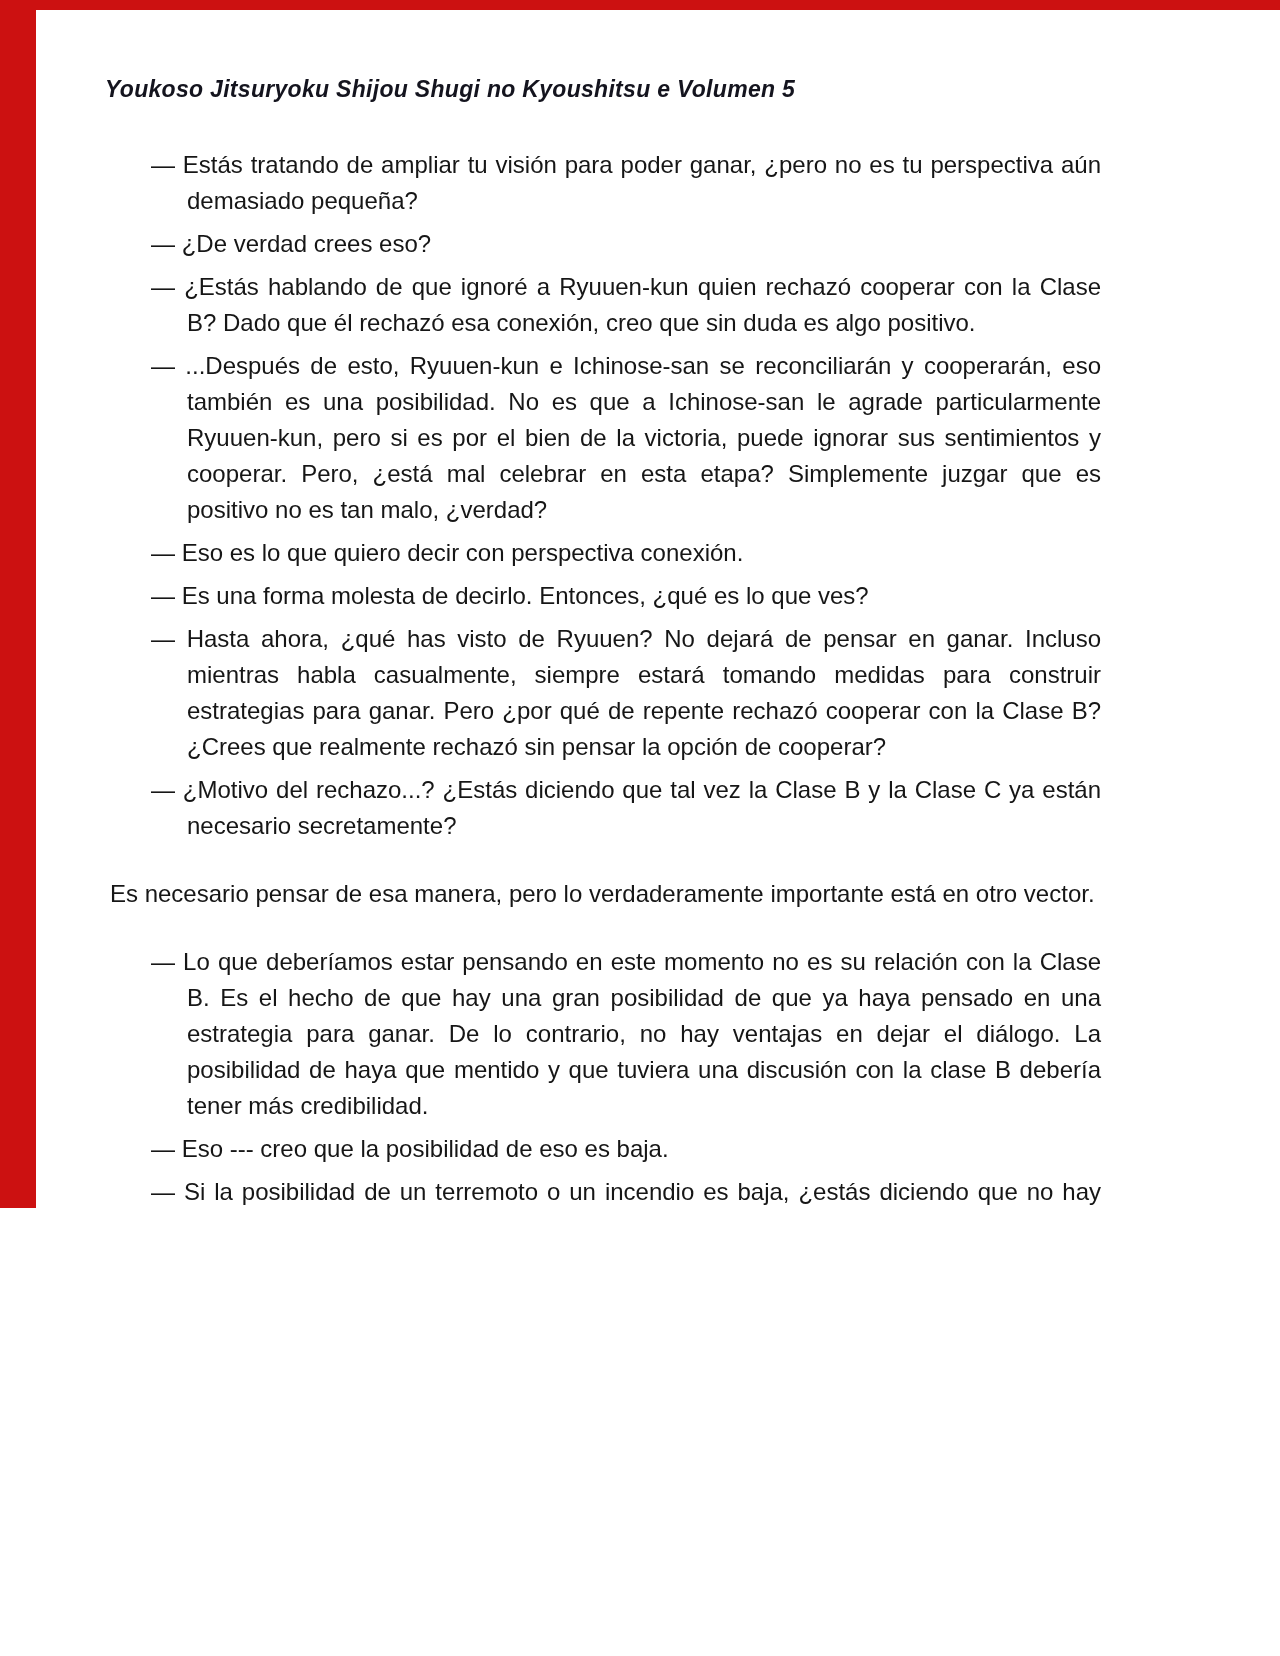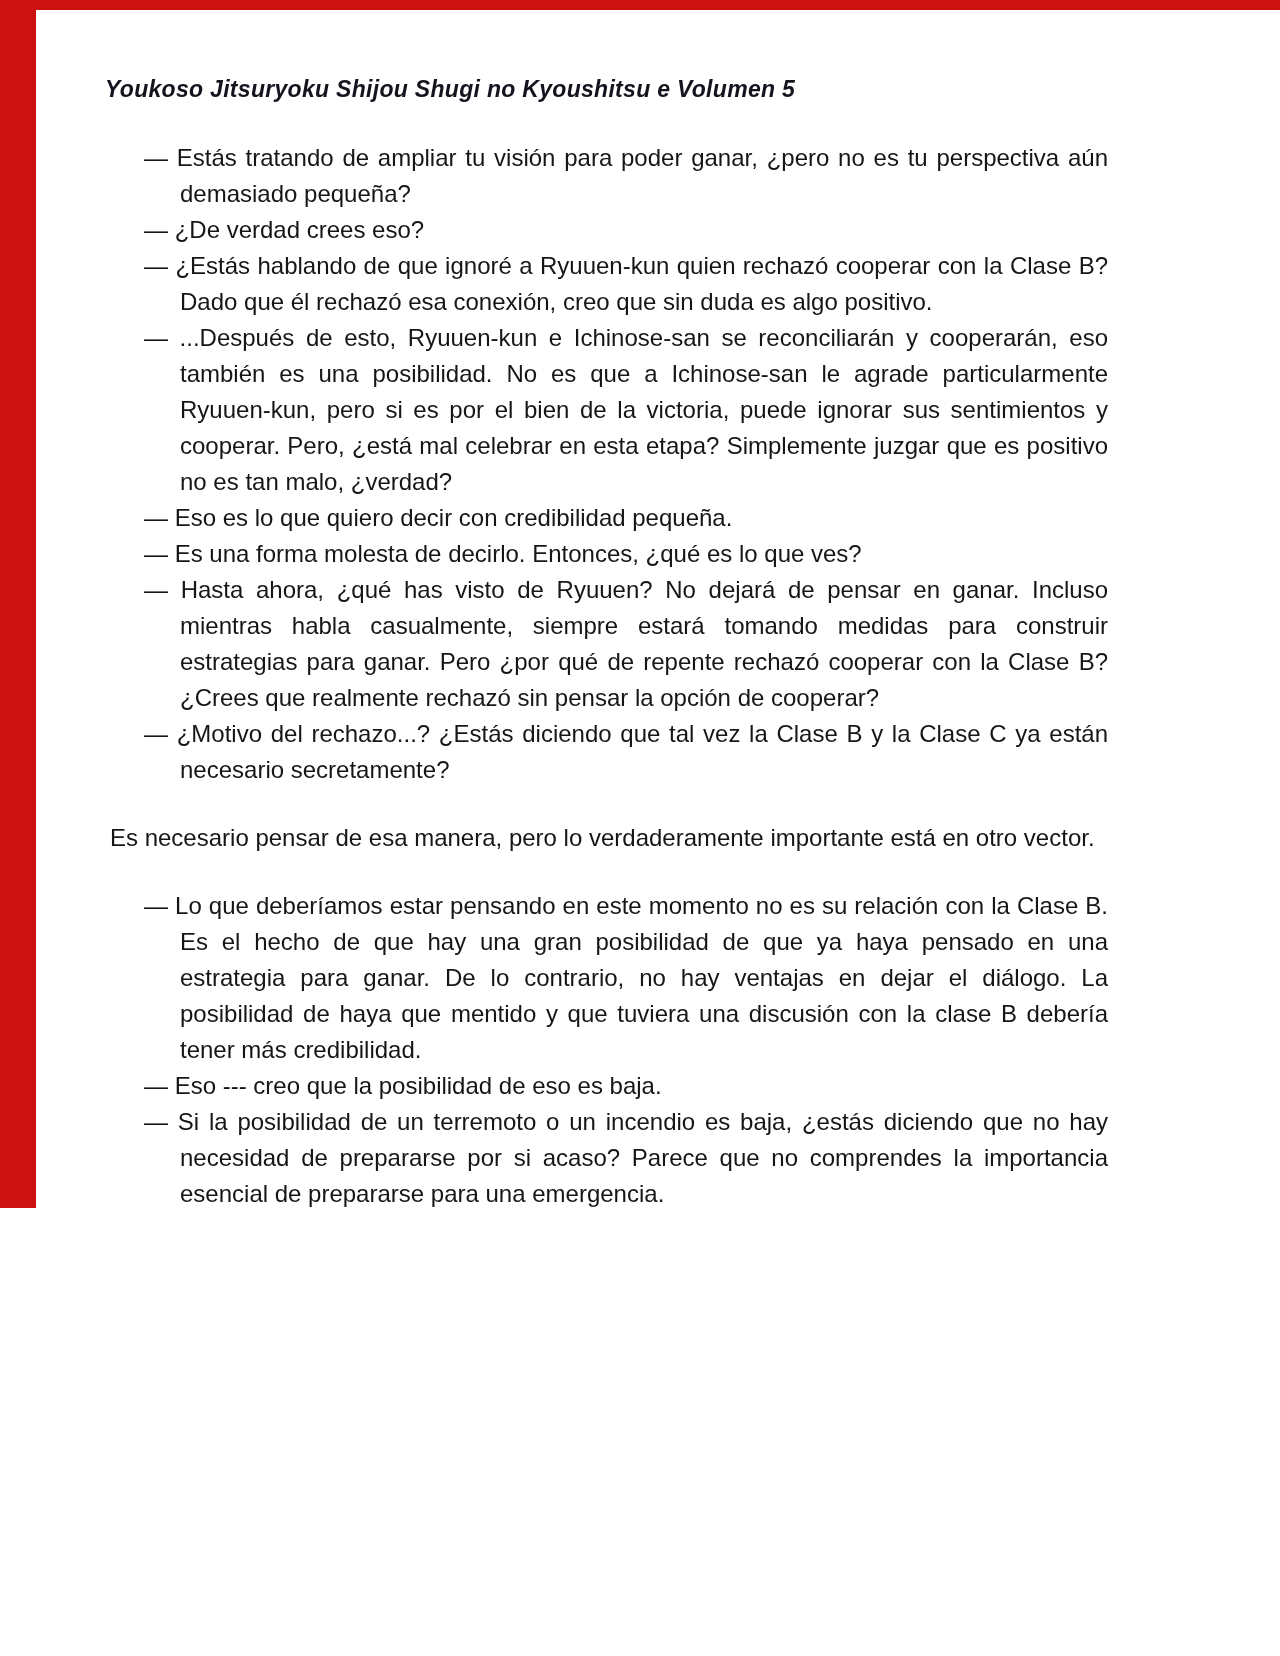--- a/index.html
+++ b/index.html
@@ -40,21 +40,21 @@
   }
   .doc-body {
     position: absolute;
     top: 140px; left: 110px;
     width: 998px;
     font-size: 24px;
     line-height: 36px;
     color: #161616;
     text-align: justify;
   }
-  .para { margin: 0; }
+  .para { margin: 7px; }
   .para.dialogue {
     padding-left: 70px;
     text-indent: -36px;
   }
   .para.narration {
     margin: 32px 0;
     padding-left: 0;
     text-indent: 0;
   }
   .footer {
@@ -88,21 +88,21 @@
 
   <div class="header">
     <span>Youkoso Jitsuryoku Shijou Shugi no Kyoushitsu e Volumen 5</span>
   </div>
 
   <div class="doc-body">
       <div class="para dialogue">— Estás tratando de ampliar tu visión para poder ganar, ¿pero no es tu perspectiva aún demasiado pequeña?</div>
       <div class="para dialogue">— ¿De verdad crees eso?</div>
       <div class="para dialogue">— ¿Estás hablando de que ignoré a Ryuuen-kun quien rechazó cooperar con la Clase B? Dado que él rechazó esa conexión, creo que sin duda es algo positivo.</div>
       <div class="para dialogue">— ...Después de esto, Ryuuen-kun e Ichinose-san se reconciliarán y cooperarán, eso también es una posibilidad. No es que a Ichinose-san le agrade particularmente Ryuuen-kun, pero si es por el bien de la victoria, puede ignorar sus sentimientos y cooperar. Pero, ¿está mal celebrar en esta etapa? Simplemente juzgar que es positivo no es tan malo, ¿verdad?</div>
-      <div class="para dialogue">— Eso es lo que quiero decir con credibilidad pequeña.</div>
+      <div class="para dialogue">— Eso es lo que quiero decir con perspectiva conexión.</div>
       <div class="para dialogue">— Es una forma molesta de decirlo. Entonces, ¿qué es lo que ves?</div>
       <div class="para dialogue">— Hasta ahora, ¿qué has visto de Ryuuen? No dejará de pensar en ganar. Incluso mientras habla casualmente, siempre estará tomando medidas para construir estrategias para ganar. Pero ¿por qué de repente rechazó cooperar con la Clase B? ¿Crees que realmente rechazó sin pensar la opción de cooperar?</div>
       <div class="para dialogue">— ¿Motivo del rechazo...? ¿Estás diciendo que tal vez la Clase B y la Clase C ya están necesario secretamente?</div>
       <div class="para narration">Es necesario pensar de esa manera, pero lo verdaderamente importante está en otro vector.</div>
       <div class="para dialogue">— Lo que deberíamos estar pensando en este momento no es su relación con la Clase B. Es el hecho de que hay una gran posibilidad de que ya haya pensado en una estrategia para ganar. De lo contrario, no hay ventajas en dejar el diálogo. La posibilidad de haya que mentido y que tuviera una discusión con la clase B debería tener más credibilidad.</div>
       <div class="para dialogue">— Eso --- creo que la posibilidad de eso es baja.</div>
       <div class="para dialogue">— Si la posibilidad de un terremoto o un incendio es baja, ¿estás diciendo que no hay necesidad de prepararse por si acaso? Parece que no comprendes la importancia esencial de prepararse para una emergencia.</div>
     </div>
 
   <div class="footer">

